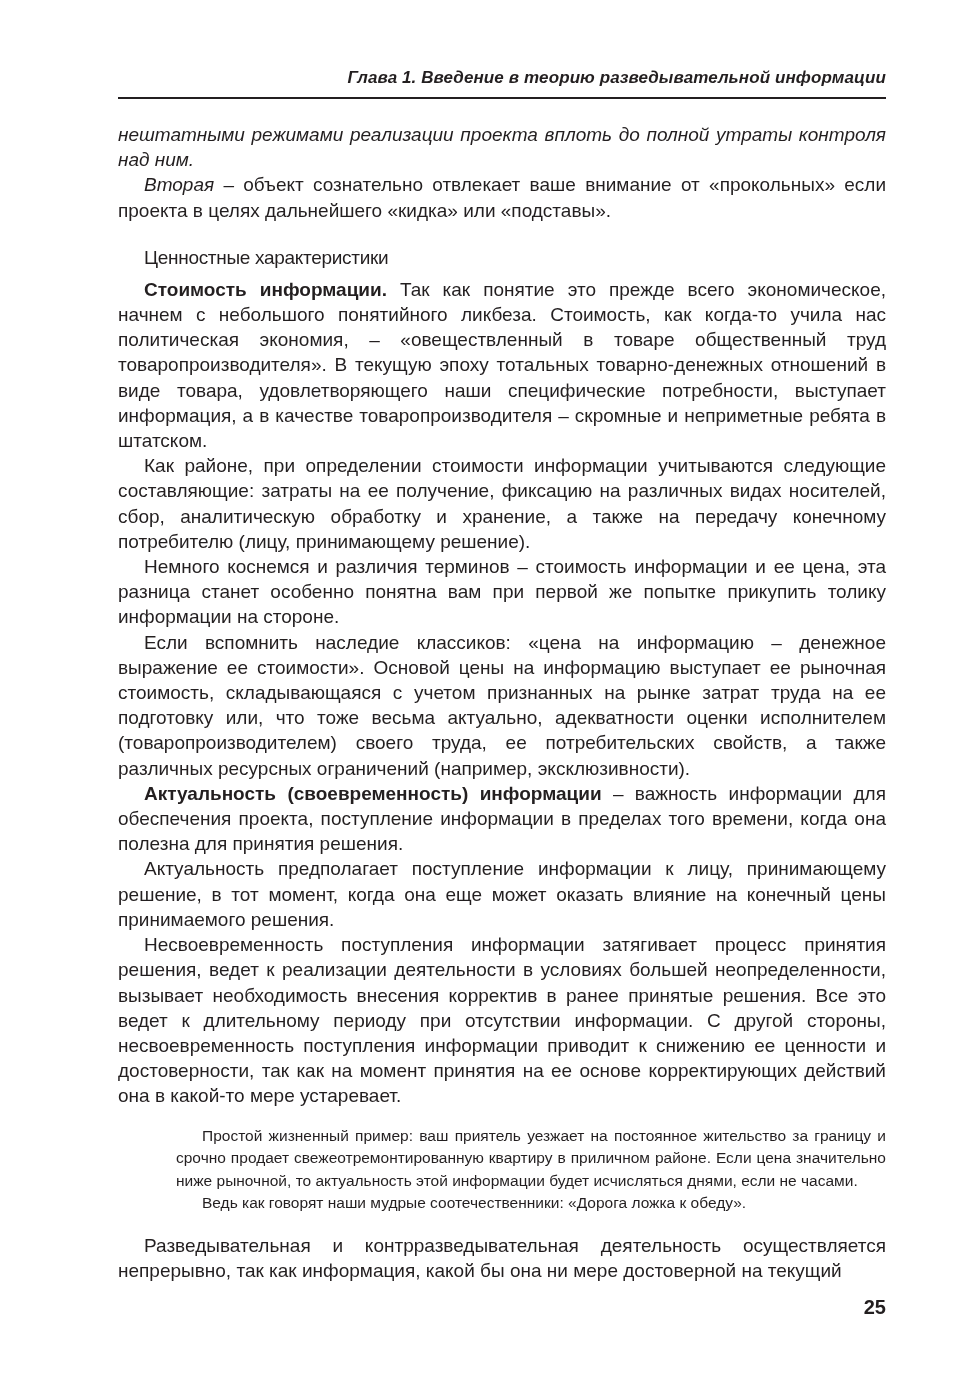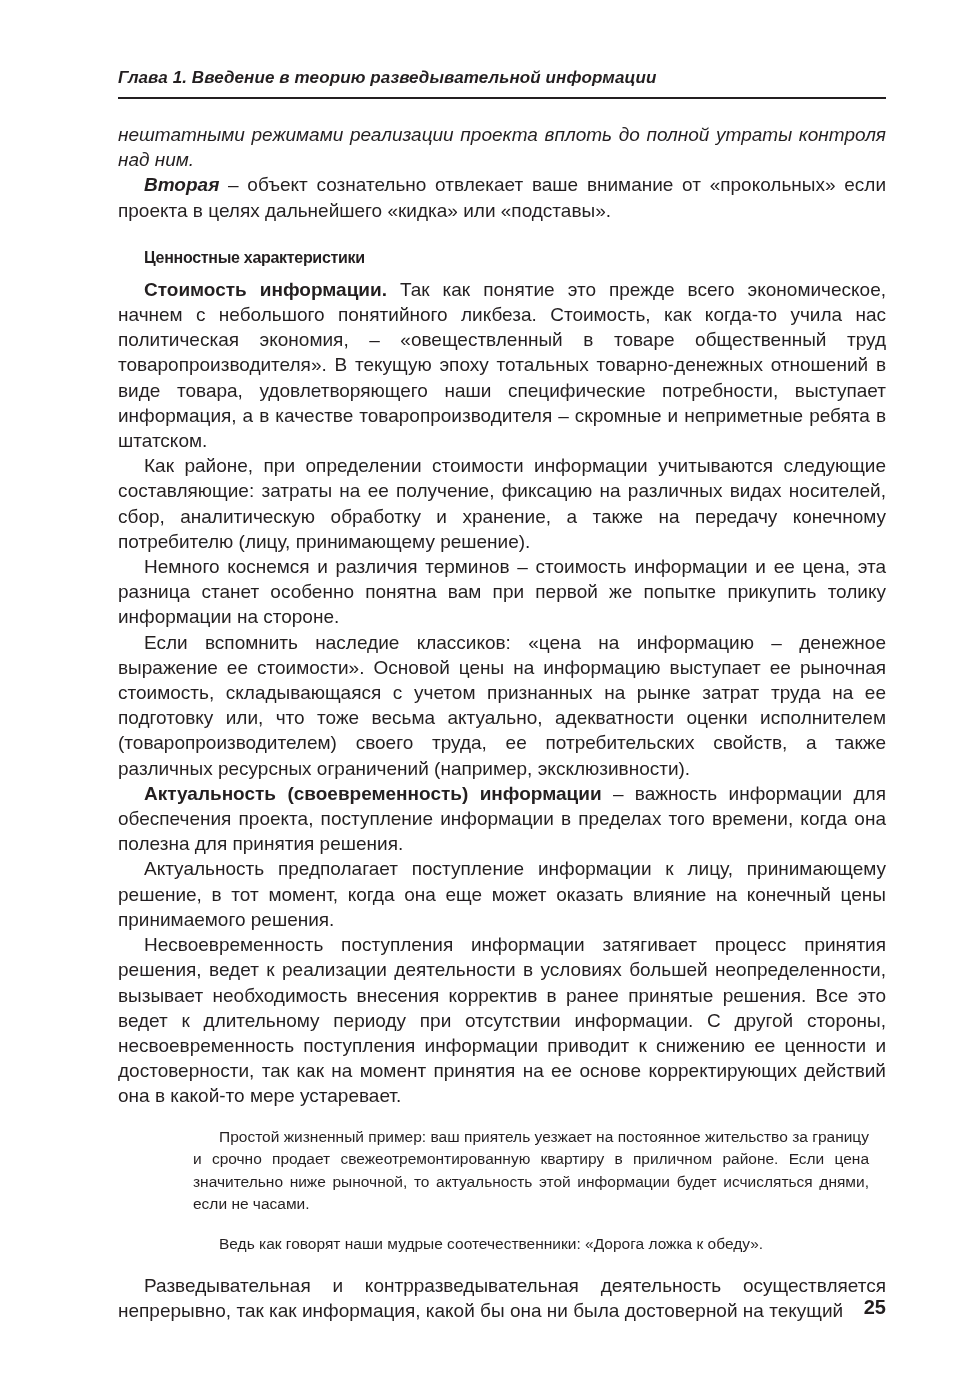--- a/index.html
+++ b/index.html
@@ -19,21 +19,21 @@
       position: absolute;
       left: 118px;
       top: 0;
       width: 768px;
     }
     .running-header {
       position: absolute;
       top: 68px;
       right: 0;
       width: 768px;
-      text-align: left;
+      text-align: right;
       font-style: italic;
       font-weight: bold;
       font-size: 17px;
       letter-spacing: 0.1px;
       color: #231f20;
     }
     .header-rule {
       position: absolute;
       top: 97px;
       left: 0;
@@ -55,35 +55,35 @@
       margin: 0;
       text-indent: 26px;
     }
     .body-text p.no-indent {
       text-indent: 0;
       font-style: italic;
     }
     .section-heading {
       margin: 20px 0 4px 0;
       padding-left: 26px;
-      font-size: 16px;
+      font-size: 19px;
       line-height: 30px;
-      font-weight: bold;
+      font-weight: normal;
       letter-spacing: -0.3px;
     }
     .bold-lead { font-weight: bold; }
-    .italic-lead { font-weight: bold; font-style: italic; }
+    .italic-lead { font-weight: normal; font-style: italic; }
     .example-block {
       margin: 16px 0 18px 58px;
       font-size: 15.5px;
       line-height: 22.5px;
       text-align: justify;
     }
     .example-block p {
-      margin: 17px;
+      margin: 0;
       text-indent: 26px;
     }
     .page-number {
       position: absolute;
       top: 1296px;
       right: 0;
       font-size: 20px;
       font-weight: bold;
     }
   </style>
@@ -107,17 +107,17 @@
 
     <p><span class="bold-lead">Актуальность (своевременность) информации</span><span> – важность информации для обеспечения проекта, поступление информации в пределах того времени, когда она полезна для принятия решения.</span></p>
     <p>Актуальность предполагает поступление информации к лицу, принимающему решение, в тот момент, когда она еще может оказать влияние на конечный цены принимаемого решения.</p>
     <p>Несвоевременность поступления информации затягивает процесс принятия решения, ведет к реализации деятельности в условиях большей неопределенности, вызывает необходимость внесения корректив в ранее принятые решения. Все это ведет к длительному периоду при отсутствии информации. С другой стороны, несвоевременность поступления информации приводит к снижению ее ценности и достоверности, так как на момент принятия на ее основе корректирующих действий она в какой-то мере устаревает.</p>
 
     <div class="example-block">
       <p>Простой жизненный пример: ваш приятель уезжает на постоянное жительство за границу и срочно продает свежеотремонтированную квартиру в приличном районе. Если цена значительно ниже рыночной, то актуальность этой информации будет исчисляться днями, если не часами.</p>
       <p>Ведь как говорят наши мудрые соотечественники: «Дорога ложка к обеду».</p>
     </div>
 
-    <p>Разведывательная и контрразведывательная деятельность осуществляется непрерывно, так как информация, какой бы она ни была достоверной на текущий</p>
+    <p>Разведывательная и контрразведывательная деятельность осуществляется непрерывно, так как информация, какой бы она ни мере достоверной на текущий</p>
   </div>
 
   <div class="page-number">25</div>
 </div>
 
 </body></html>

